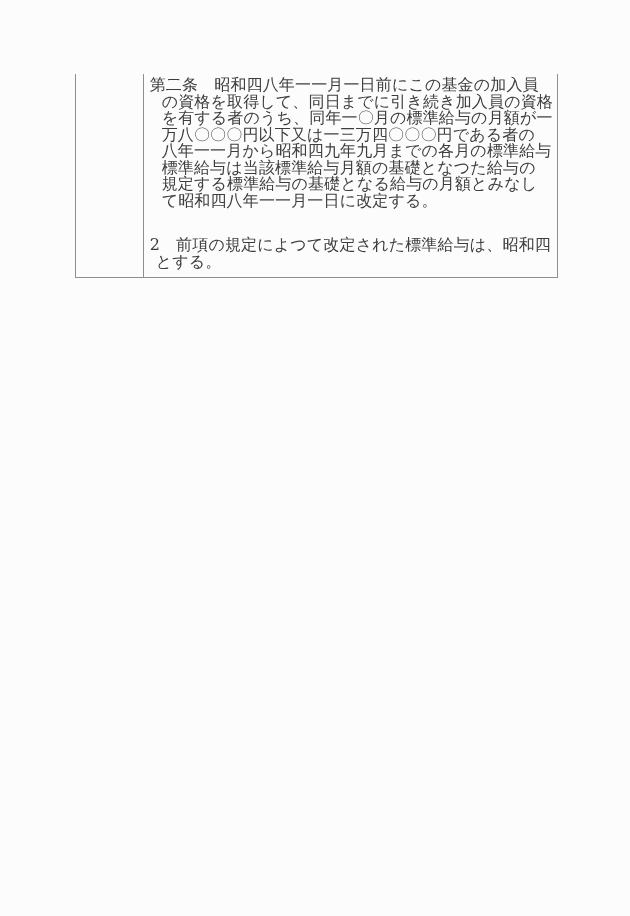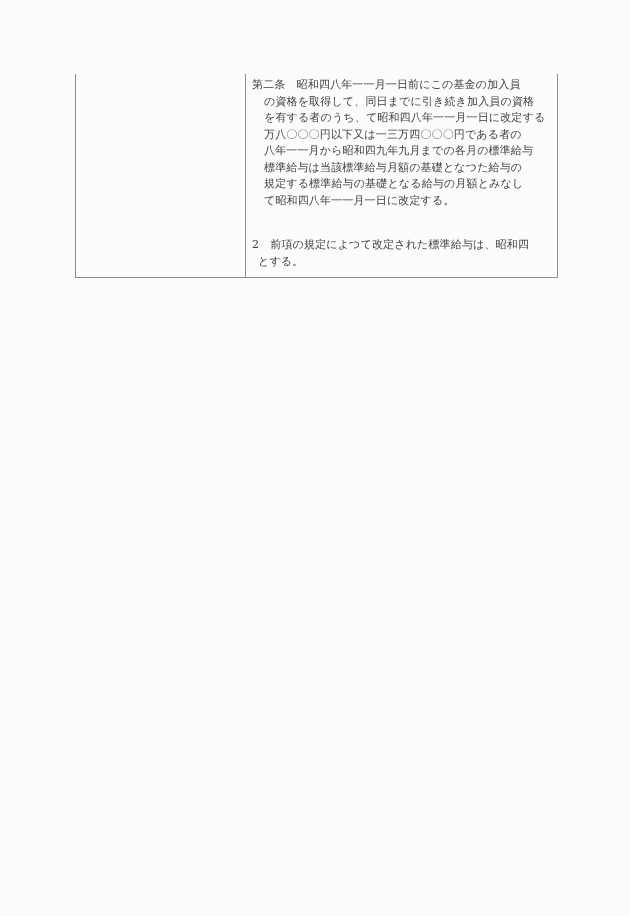--- a/index.html
+++ b/index.html
@@ -36,21 +36,21 @@
     box-sizing: border-box;
   }
   .cell-left {
     width: 170px;
     border-right: 1px solid var(--line);
   }
   .cell-right {
     flex: 1;
     padding: 3px 4px 0 6px;
     color: var(--ink);
-    font-size: 11px;
+    font-size: 16px;
     line-height: 16.5px;
     letter-spacing: 0.15px;
   }
   .para .line {
     white-space: pre;
   }
   .para-article .line:not(:first-child) {
     padding-left: 12px;
   }
   .para-clause2 {
@@ -62,21 +62,21 @@
 </style>
 </head>
 <body>
 
 <div class="provision-table">
   <div class="cell cell-left"></div>
   <div class="cell cell-right">
     <div class="para para-article">
       <div class="line">第二条　昭和四八年一一月一日前にこの基金の加入員</div>
       <div class="line">の資格を取得して、同日までに引き続き加入員の資格</div>
-      <div class="line">を有する者のうち、て昭和四八年一一月一日に改定する</div>
+      <div class="line">を有する者のうち、同年一〇月の標準給与の月額が一</div>
       <div class="line">万八〇〇〇円以下又は一三万四〇〇〇円である者の</div>
       <div class="line">八年一一月から昭和四九年九月までの各月の標準給与</div>
       <div class="line">標準給与は当該標準給与月額の基礎となつた給与の</div>
       <div class="line">規定する標準給与の基礎となる給与の月額とみなし</div>
       <div class="line">て昭和四八年一一月一日に改定する。</div>
     </div>
     <div class="para para-clause2">
       <div class="line">2　前項の規定によつて改定された標準給与は、昭和四</div>
       <div class="line">とする。</div>
     </div>

